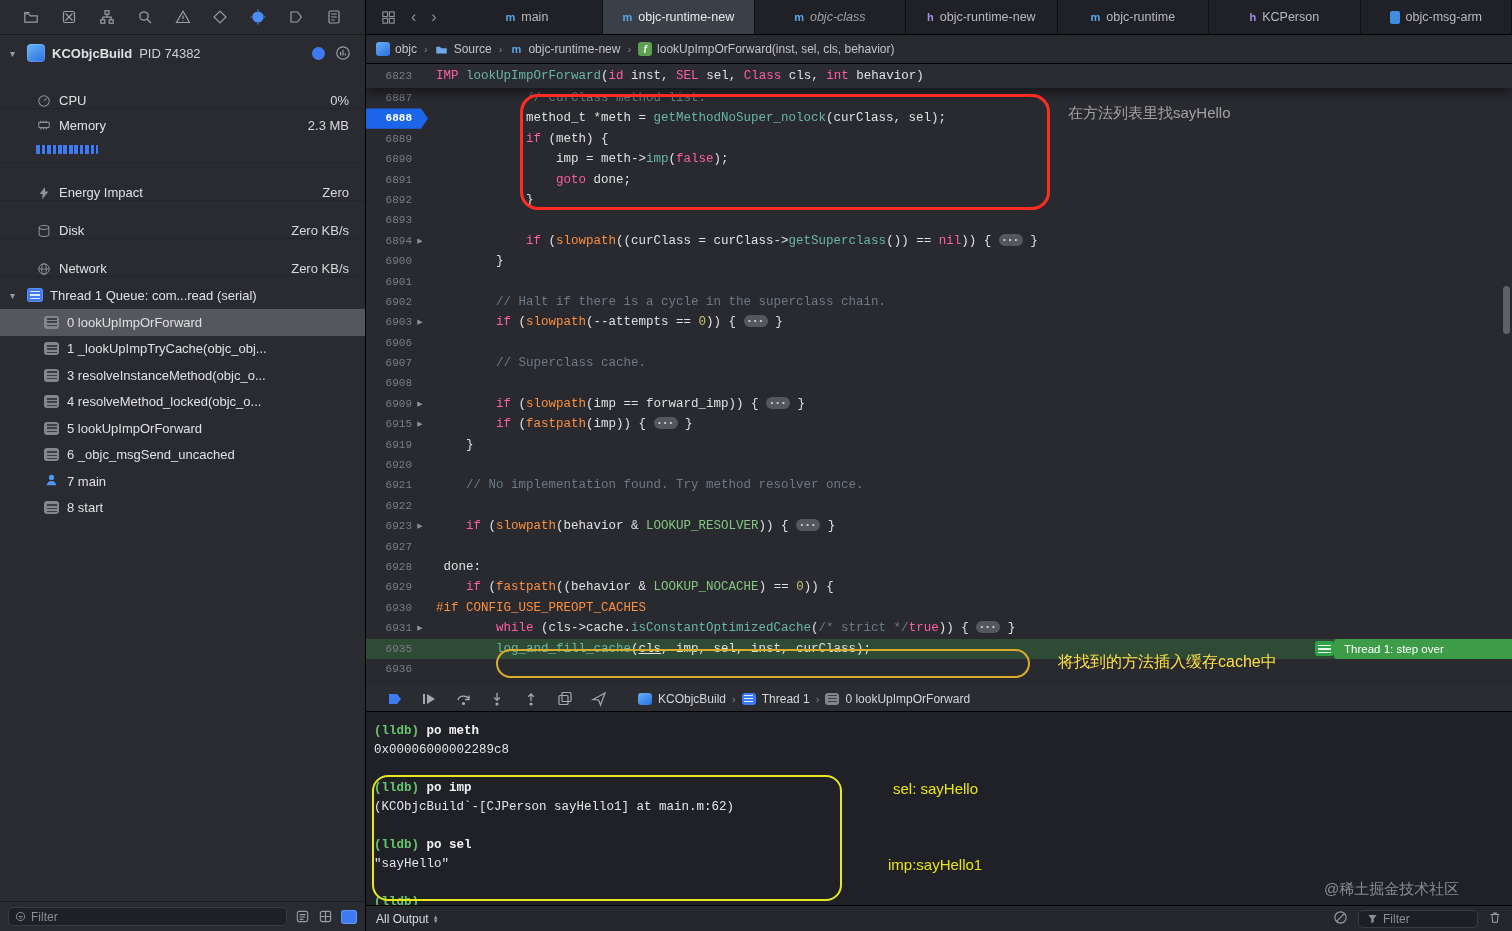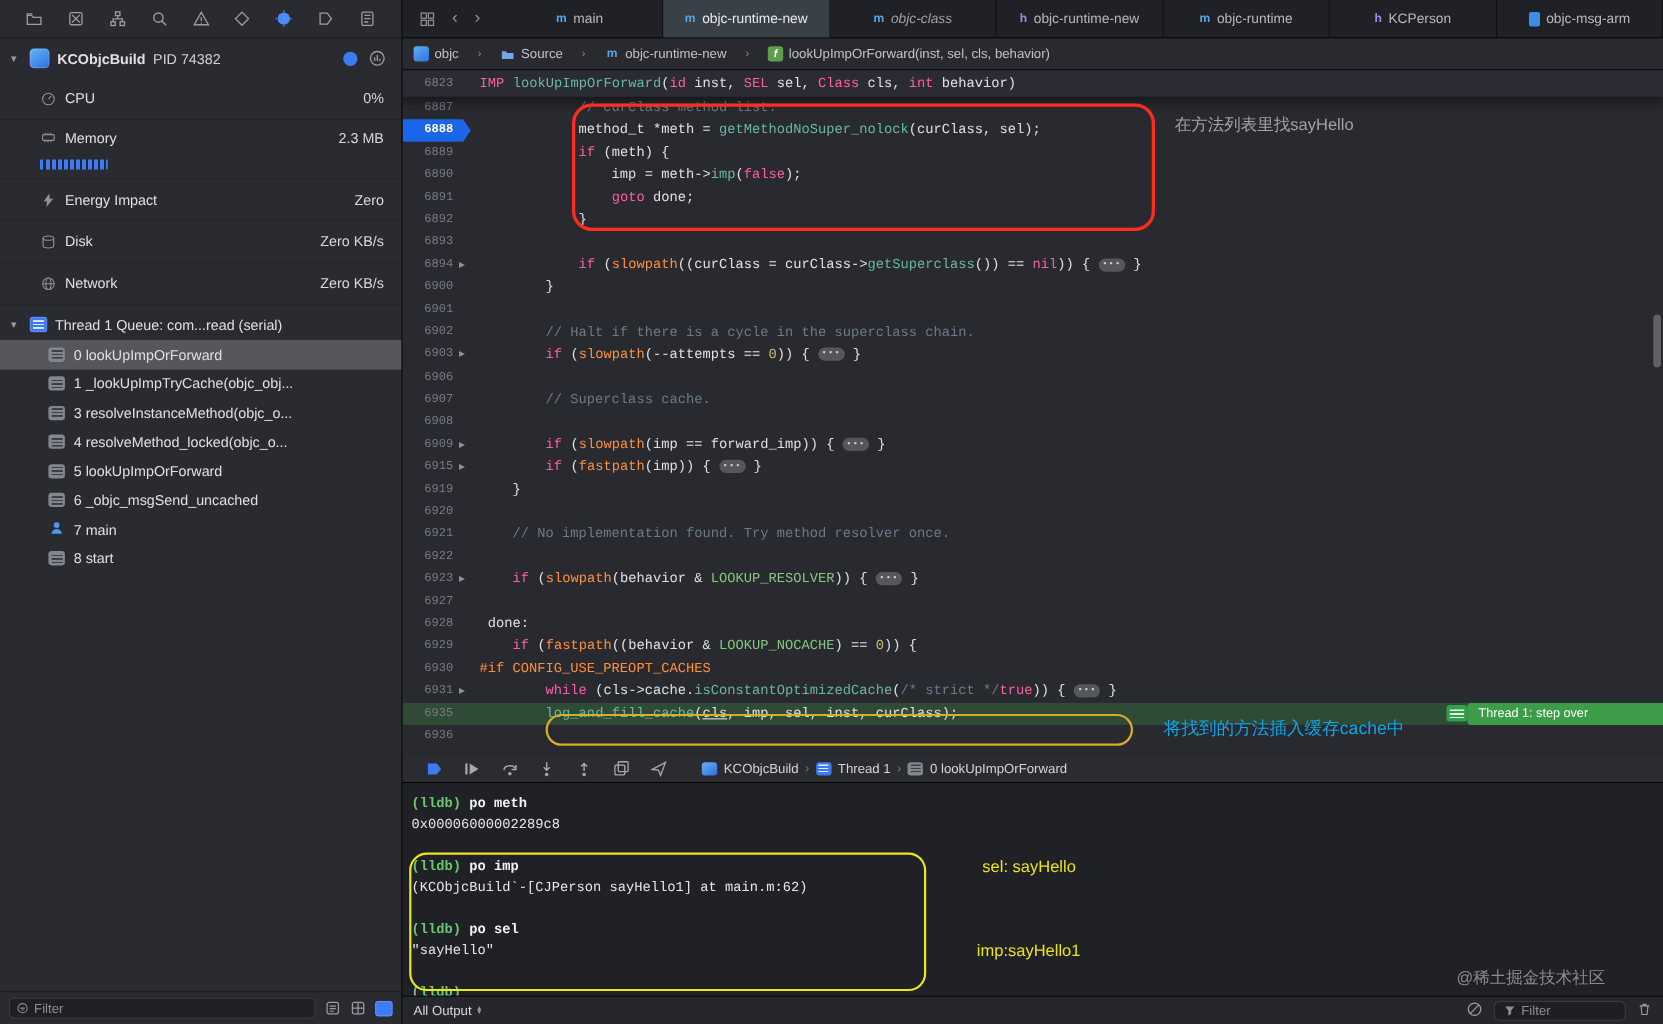--- a/index.html
+++ b/index.html
@@ -12,21 +12,21 @@
 .nico{width:18px;height:18px;display:flex;align-items:center;justify-content:center;color:#9b9da4}
 .nico svg{display:block}
 .side-content{flex:1;overflow:hidden;font-size:13px}
 .proc-row{display:flex;align-items:center;height:36px;padding-left:10px;gap:7px}
 .dis{color:#9a9ba1;font-size:10px;width:10px;flex:none}
 .appicon{width:18px;height:18px;border-radius:4px;background:linear-gradient(145deg,#66b6f8,#2d6fe0);flex:none;box-shadow:inset 0 0 0 1px rgba(255,255,255,.15)}
 .proc-name{font-weight:700}
 .proc-pid{color:#cfd0d4}
 .proc-icons{margin-left:auto;display:flex;align-items:center;gap:10px;padding-right:14px}
 .bluedot{width:13px;height:13px;border-radius:50%;background:#3e7bf2;display:inline-block}
-.gauge-row{display:flex;align-items:center;height:38px;padding:0 16px 0 36px;position:relative;border-bottom:1px solid #24252a}
+.gauge-row{display:flex;align-items:flex-end;height:38px;padding:0 16px 0 36px;position:relative;border-bottom:1px solid #24252a}
 .gauge-row.mem{height:54px;align-items:flex-start;padding-top:9px}
 .gicon{width:16px;margin-right:7px;color:#8e9197;display:flex;justify-content:center}
 .gval{margin-left:auto;color:#d8d9dc}
 .membar{position:absolute;left:36px;bottom:8px;width:62px;height:9px;background:repeating-linear-gradient(90deg,#3e7bf2 0 3.5px,#23242a 3.5px 5.5px);border-radius:1px}
 .thread-row{display:flex;align-items:center;height:28px;padding-left:10px;gap:7px;margin-top:4px}
 .thicon{width:16px;height:14px;border-radius:3px;background:#3e7bf2;box-shadow:inset 0 0 0 1px rgba(255,255,255,.15);position:relative;flex:none}
 .thicon:before{content:"";position:absolute;left:3px;right:3px;top:3px;height:8px;background:repeating-linear-gradient(0deg,#dce9ff 0 1.4px,transparent 1.4px 3.3px)}
 .frame-row{display:flex;align-items:center;height:26.5px;padding-left:44px;gap:8px;cursor:default}
 .frame-row.selected{background:#56575d}
 .ficonbox{width:15px;height:13px;border-radius:3px;background:#82868d;position:relative;flex:none}
@@ -40,21 +40,21 @@
 .main{flex:1;display:flex;flex-direction:column;min-width:0}
 .tabbar{height:35px;flex:none;background:#202126;display:flex;align-items:stretch;border-bottom:1px solid #000}
 .tab-tools{display:flex;align-items:center;gap:15px;padding:0 15px;color:#8f9196;font-size:16px}
 .tabs{flex:1;display:flex;min-width:0}
 .tab{flex:1;display:flex;align-items:center;justify-content:center;gap:6px;padding:0 10px;border-right:1px solid #101114;font-size:12.5px;color:#b8b9be;white-space:nowrap;overflow:hidden;min-width:0}
 .tab.active{background:#3a4048;color:#e9eaec}
 .tab.italic .tlabel{font-style:italic;color:#9fa1a7}
 .fletter{font-weight:700;font-size:11px}
 .fletter.m{color:#57a6e8}.fletter.h{color:#a38ce8}
 .fdoc{width:10px;height:13px;border-radius:2px;background:#3e8de0;display:inline-block}
-.jumpbar{height:29px;flex:none;background:#292a30;border-bottom:1px solid #000;display:flex;align-items:center;padding:0 10px;font-size:12px;color:#c2c3c8;gap:17px;white-space:nowrap;overflow:hidden}
+.jumpbar{height:29px;flex:none;background:#292a30;border-bottom:1px solid #000;display:flex;align-items:center;padding:0 10px;font-size:12px;color:#c2c3c8;gap:7px;white-space:nowrap;overflow:hidden}
 .jsep{color:#7e8086;font-size:11px}
 .jicon{width:14px;height:14px;border-radius:3px;display:inline-flex;align-items:center;justify-content:center;font-size:10px;font-weight:700;color:#fff;flex:none}
 .jicon.project{background:linear-gradient(145deg,#63b0f5,#2d6fe0)}
 .jicon.folder{background:transparent;color:#6fa7e8}
 .jicon.m{background:transparent;color:#57a6e8;font-size:11px}
 .jicon.func{background:#5ca04f;font-style:italic}
 
 
 .editor{position:relative;height:622px;flex:none;background:#292a30;overflow:hidden;font-family:"Liberation Mono","DejaVu Sans Mono",monospace;font-size:12.5px}
 .cl{display:flex;height:20.4px;line-height:20.4px;white-space:pre;position:relative}
@@ -71,21 +71,21 @@
 .tok-m{color:#fd8f3f}.tok-g{color:#83c77f}.tok-p{color:#dfe0e2}
 .tok-u{color:#dfe0e2;text-decoration:underline}
 .pill{display:inline-block;min-width:24px;text-align:center;background:#56575d;color:#cfd0d3;border-radius:8px;font-size:8px;line-height:12px;vertical-align:2px;letter-spacing:1px}
 .step-badge{position:absolute;right:0;top:0;height:20.4px;display:flex;align-items:center;gap:0;z-index:2}
 .badge-ic{width:19px;height:15px;background:#2fa148;border-radius:3px;position:relative}
 .badge-ic:before{content:"";position:absolute;left:3px;right:3px;top:3.5px;height:8px;background:repeating-linear-gradient(0deg,#eafaea 0 1.4px,transparent 1.4px 3.4px)}
 .badge-label{height:20.4px;display:flex;align-items:center;background:#3c9c47;color:#fff;font-family:"Liberation Sans","DejaVu Sans",sans-serif;font-size:11.5px;padding-left:10px;width:178px;border-radius:3px 0 0 3px}
 .red-box{position:absolute;left:154px;top:30px;width:530px;height:116px;border:3px solid #ff2d21;border-radius:18px;z-index:4;pointer-events:none}
 .red-note{position:absolute;left:702px;top:40px;color:#a3a3a3;font-size:15px;z-index:4;font-family:Liberation Sans, sans-serif}
 .orange-box{position:absolute;left:130px;top:585px;width:534px;height:29px;border:2px solid #d9ad2b;border-radius:15px;z-index:4;pointer-events:none}
-.orange-note{position:absolute;left:692px;top:588px;color:#0ea5e9;font-size:16px;z-index:4;font-family:"Liberation Sans","DejaVu Sans",sans-serif}
+.orange-note{position:absolute;left:692px;top:588px;color:#fde047;font-size:16px;z-index:4;font-family:"Liberation Sans","DejaVu Sans",sans-serif}
 .vthumb{position:absolute;right:2px;top:222px;width:7px;height:48px;background:rgba(255,255,255,.26);border-radius:4px;z-index:5}
 
 
 .debugbar{height:26px;flex:none;background:#2b2c32;border-bottom:1px solid #000;display:flex;align-items:center;padding:0 12px;gap:0}
 .dbtn{width:34px;display:flex;align-items:center;justify-content:center;color:#a6a8ad}
 .dcrumbs{display:flex;align-items:center;gap:6px;font-size:12px;color:#d4d5d9;margin-left:22px}
 .dci{width:14px;height:12px;border-radius:3px;flex:none}
 .dci.app{background:linear-gradient(145deg,#63b0f5,#2d6fe0)}
 .dci.thread{background:#3e7bf2;position:relative}
 .dci.thread:before{content:"";position:absolute;left:2.5px;right:2.5px;top:2.5px;height:7px;background:repeating-linear-gradient(0deg,#dce9ff 0 1.2px,transparent 1.2px 3px)}

